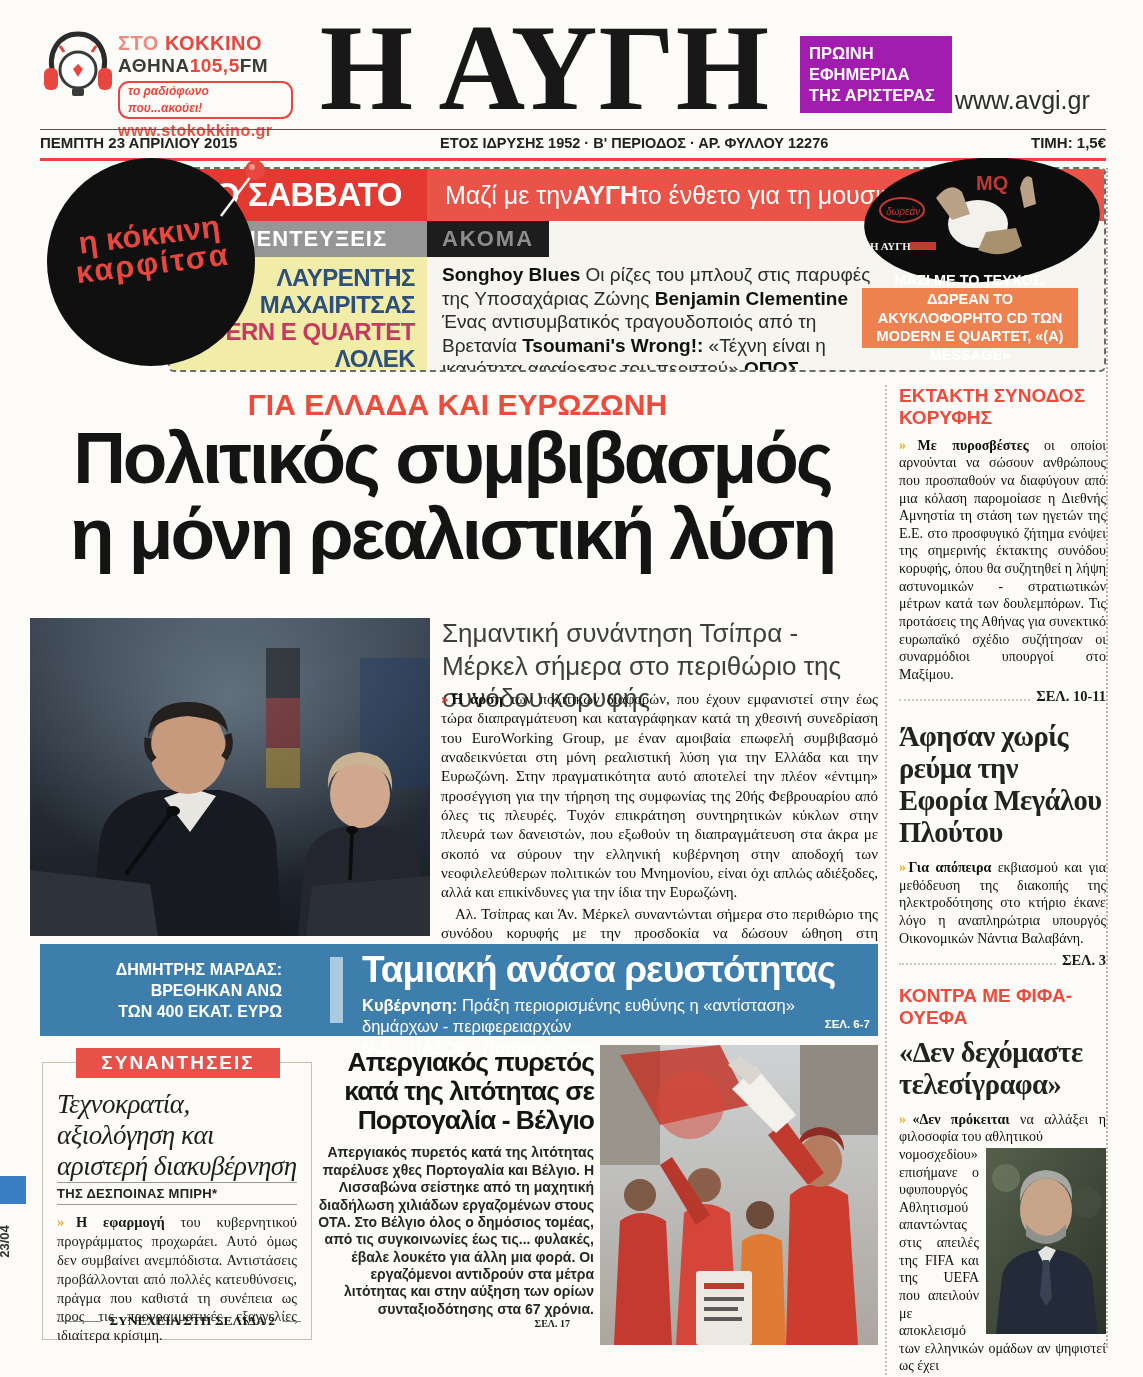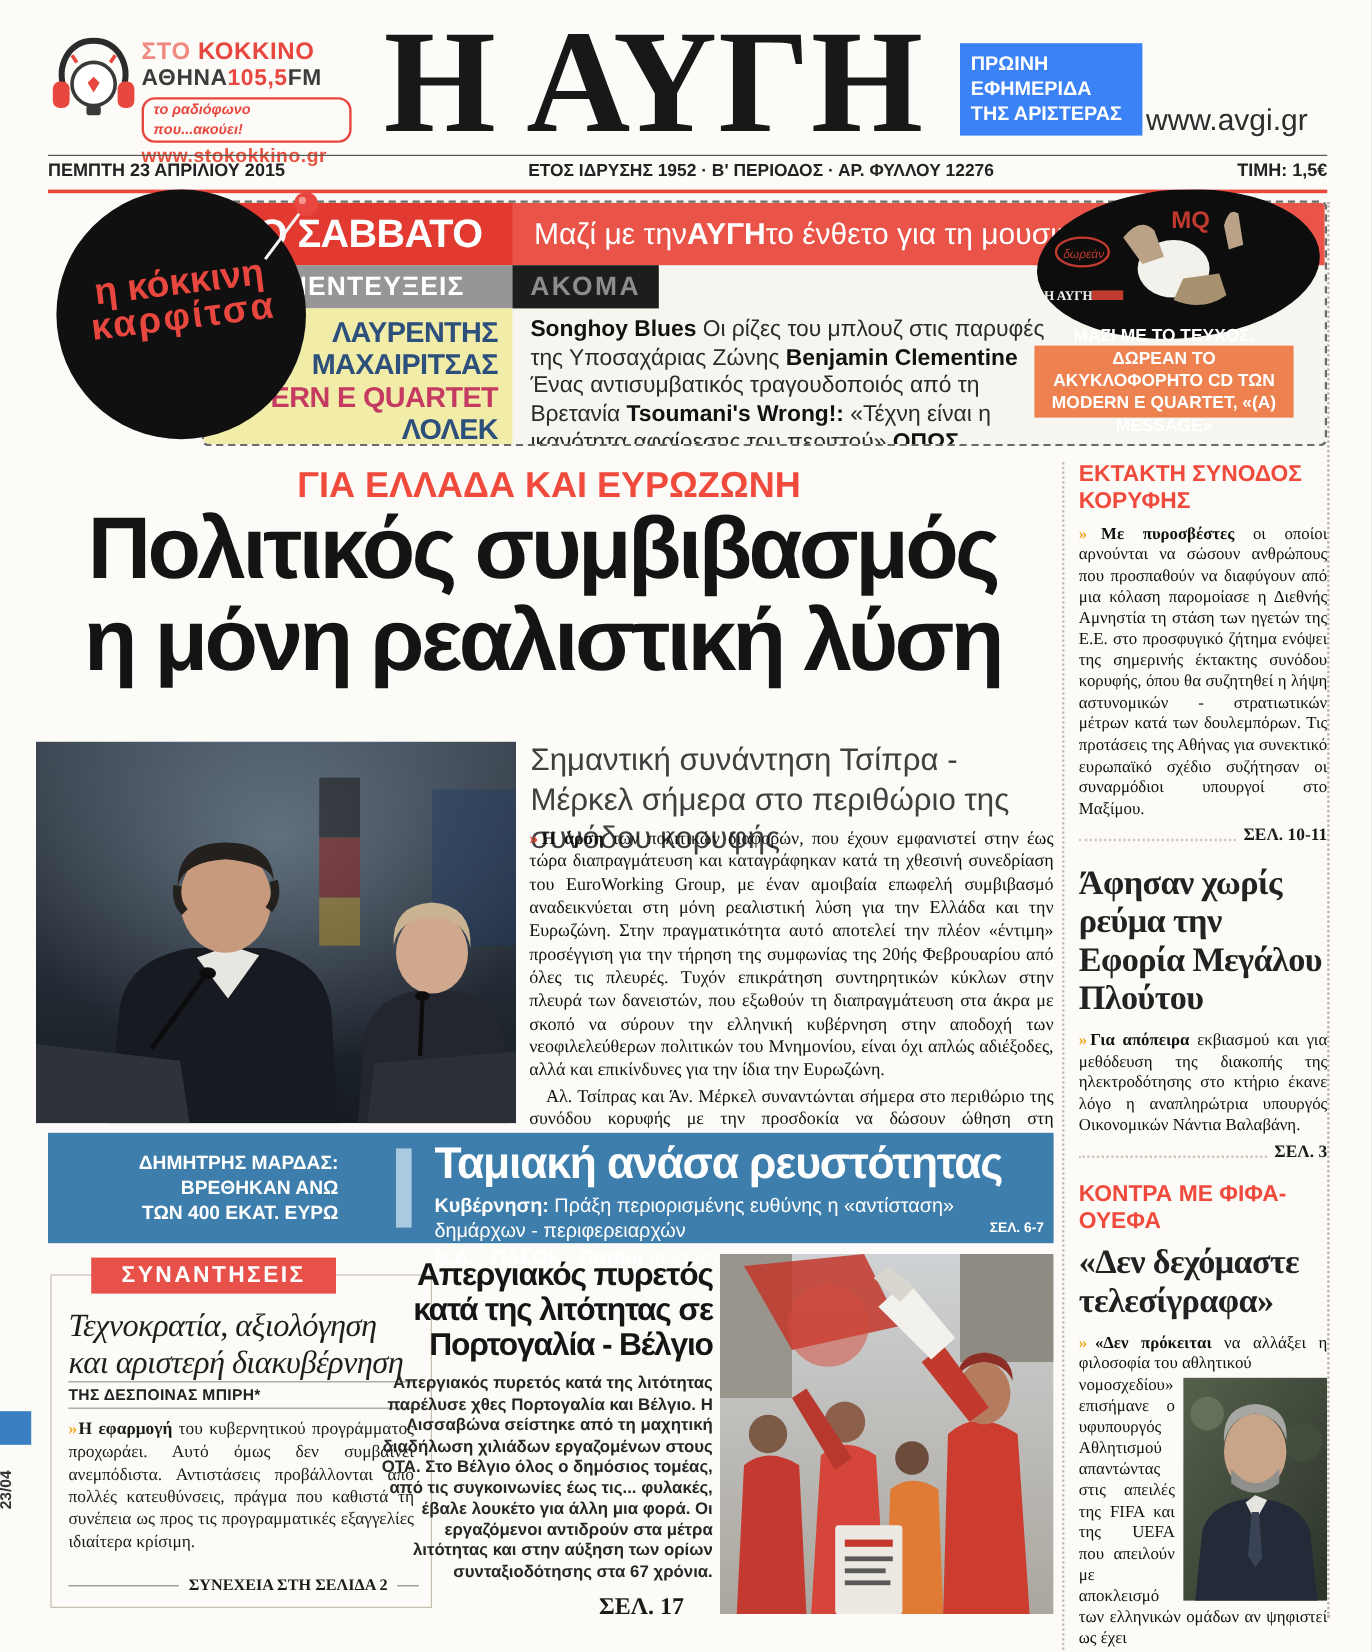--- a/index.html
+++ b/index.html
@@ -16,21 +16,21 @@
   .radio-logo{position:absolute;left:40px;top:24px;width:250px;height:100px;}
   .radio-logo svg{position:absolute;left:0;top:0;}
   .rl-text{position:absolute;left:78px;top:8px;width:175px;}
   .rl-1{font-weight:bold;font-size:20px;color:#e8473f;letter-spacing:.5px;}
   .rl-1 .lt{color:#f08a80;}
   .rl-2{font-weight:bold;font-size:19px;color:#3c3c3c;letter-spacing:.5px;}
   .rl-2 .num{color:#e8473f;}
   .rl-pill{display:inline-block;margin-top:4px;border:2px solid #e8473f;border-radius:11px;color:#e8473f;font-style:italic;font-size:12px;font-weight:bold;padding:0 8px;line-height:17px;}
   .rl-url{margin-top:3px;font-weight:bold;font-size:16px;color:#e8533f;letter-spacing:.5px;}
   .masthead{position:absolute;left:295px;top:8px;width:500px;text-align:center;font-family:var(--serif);font-weight:bold;font-size:120px;line-height:1;letter-spacing:1px;color:#181818;transform:scaleY(1.02);}
-  .flag-box{position:absolute;left:800px;top:36px;width:152px;background:#3b82f6;color:#fff;font-weight:bold;font-size:16.5px;line-height:1.28;padding:7px 9px;}
+  .flag-box{position:absolute;left:800px;top:36px;width:152px;background:#a21caf;color:#fff;font-weight:bold;font-size:16.5px;line-height:1.28;padding:7px 9px;}
   .site-url{position:absolute;left:955px;top:86px;font-size:25px;color:#2c2c2c;}
   .rule-dark{position:absolute;left:40px;top:129px;width:1066px;height:1px;background:#555;}
   .date-row{position:absolute;left:40px;top:134px;width:1066px;display:flex;align-items:center;font-weight:bold;font-size:15px;color:#222;}
   .date-row .mid{flex:1;text-align:center;font-size:14.5px;}
   .rule-red{position:absolute;left:40px;top:158px;width:1066px;height:3px;background:#e8473c;}
 
   
   .promo-box{position:absolute;left:168px;top:167px;width:938px;height:205px;border:2px dashed #6b6b6b;border-radius:6px;background:#f6f5f0;overflow:hidden;}
   .promo-red{position:absolute;left:0;top:0;right:0;height:52px;display:flex;background:#ea5347;}
   .p-day{width:257px;background:#e23a31;color:#fff;font-weight:bold;font-size:33px;display:flex;align-items:center;justify-content:center;letter-spacing:-.5px;}
@@ -78,35 +78,35 @@
   .b-left{position:absolute;left:12px;top:16px;width:230px;text-align:right;font-weight:bold;font-size:16px;line-height:1.3;}
   .b-left .blk{display:block;}
   .b-bar{position:absolute;left:290px;top:13px;width:13px;height:66px;background:#a9cadf;}
   .b-main{position:absolute;left:322px;top:5px;width:505px;}
   .b-head{font-weight:bold;font-size:37px;letter-spacing:-1px;margin-bottom:4px;}
   .b-line{font-size:16.5px;line-height:1.3;}
   .b-line .b{font-weight:bold;}
   .b-ref{position:absolute;right:8px;bottom:6px;font-weight:bold;font-size:11.5px;}
 
   
-  .meet-box{position:absolute;left:42px;top:1062px;width:318px;height:278px;border:1px solid #c6bfb0;background:#fcfbf7;padding:26px 14px 0 14px;}
+  .meet-box{position:absolute;left:42px;top:1062px;width:270px;height:278px;border:1px solid #c6bfb0;background:#fcfbf7;padding:26px 14px 0 14px;}
   .meet-band{position:absolute;left:33px;top:-15px;width:204px;height:30px;background:#e8504a;color:#fff;font-weight:bold;font-size:19px;letter-spacing:2px;display:flex;align-items:center;justify-content:center;}
   .meet-head{font-family:var(--serif);font-style:italic;font-size:27px;line-height:1.15;color:#1e1e1e;letter-spacing:-.5px;}
   .meet-by{border-top:1px solid #999;border-bottom:1px solid #999;padding:3px 0;font-weight:bold;font-size:13px;letter-spacing:.3px;color:#222;}
   .meet-body{margin-top:8px;font-family:var(--serif);font-size:14.5px;line-height:1.3;text-align:justify;}
   .meet-cont{position:absolute;left:14px;right:10px;bottom:10px;display:flex;align-items:center;gap:8px;font-family:var(--serif);font-weight:bold;font-size:13.5px;}
   .meet-cont .ln{flex:1;height:1px;background:#888;}
   .edge-sq{position:absolute;left:0;top:1176px;width:26px;height:28px;background:#3a7fc1;}
   .edge-date{position:absolute;left:-12px;top:1234px;font-weight:bold;font-size:13px;color:#333;transform:rotate(-90deg);}
 
   
   .strike{position:absolute;left:308px;top:1048px;width:286px;text-align:right;}
   .strike-head{font-weight:bold;font-size:26.5px;line-height:1.1;letter-spacing:-1px;color:#151515;}
   .strike-body{margin-top:9px;font-weight:bold;font-size:14px;line-height:1.24;color:#262626;}
-  .strike-ref{margin-top:10px;font-family:var(--serif);font-weight:bold;font-size:20px;padding-right:24px;}
+  .strike-ref{font-family:var(--serif);font-weight:bold;font-size:10px;padding-right:24px;}
   .photo-protest{position:absolute;left:600px;top:1045px;width:278px;height:300px;}
 </style>
 </head>
 <body>
 
 <div id="page">
   <div class="edge-dots"></div>
 
   <div class="radio-logo">
     <svg width="76" height="96" viewBox="0 0 76 96">

